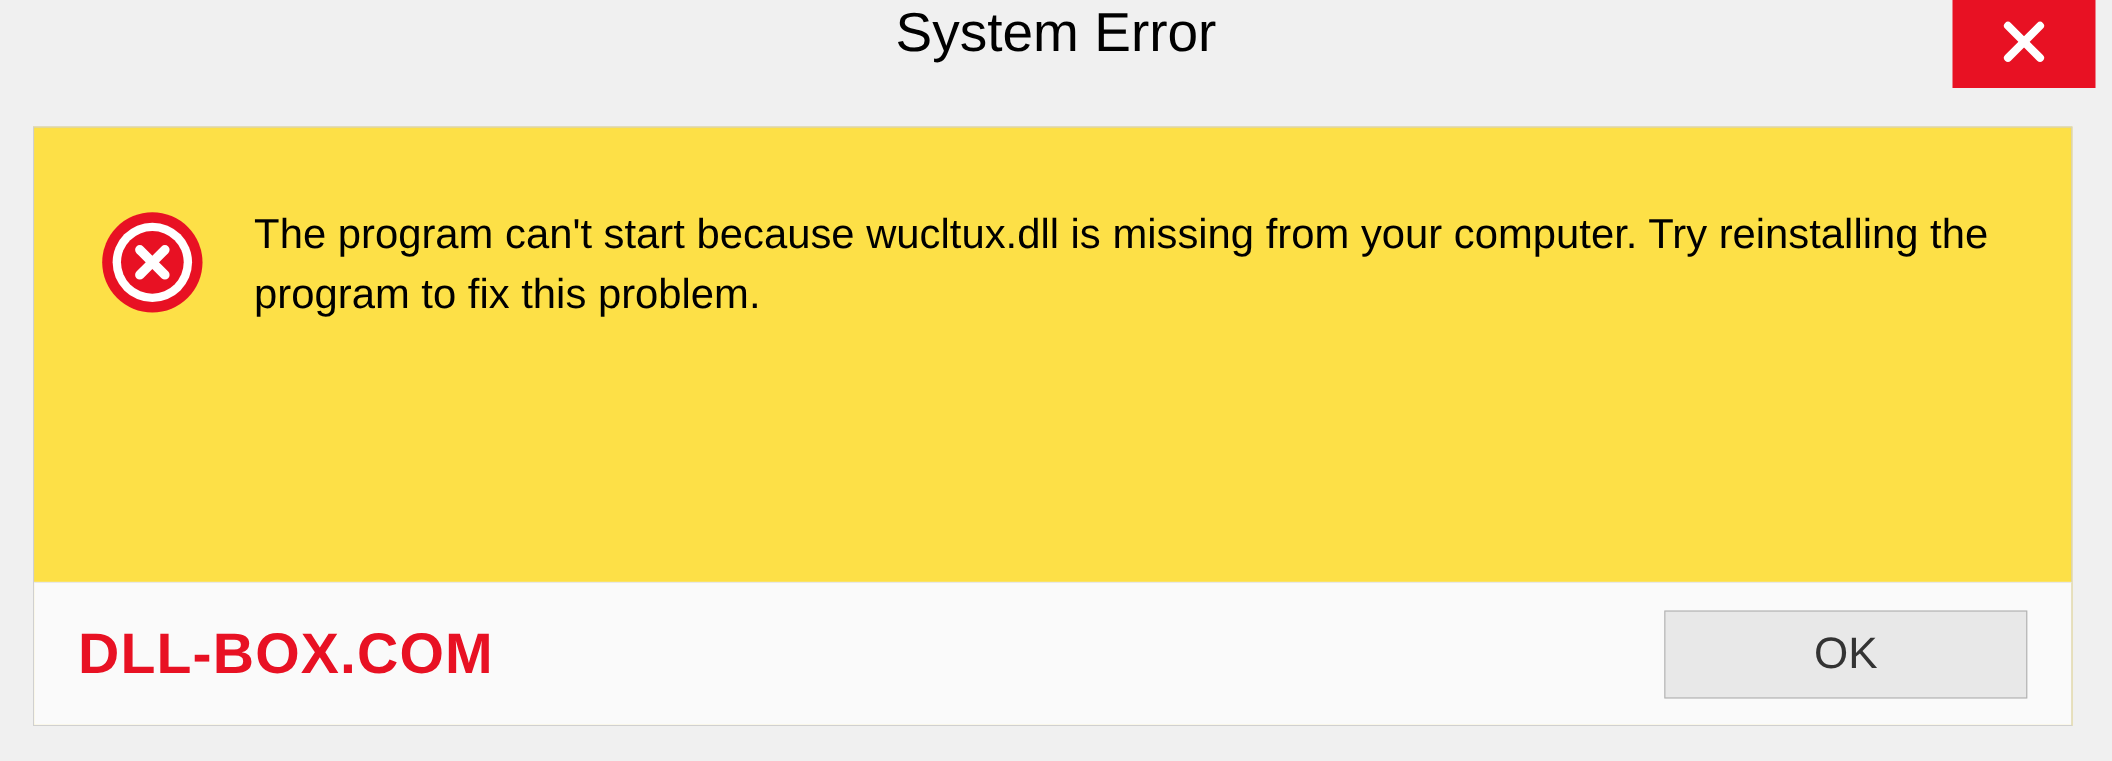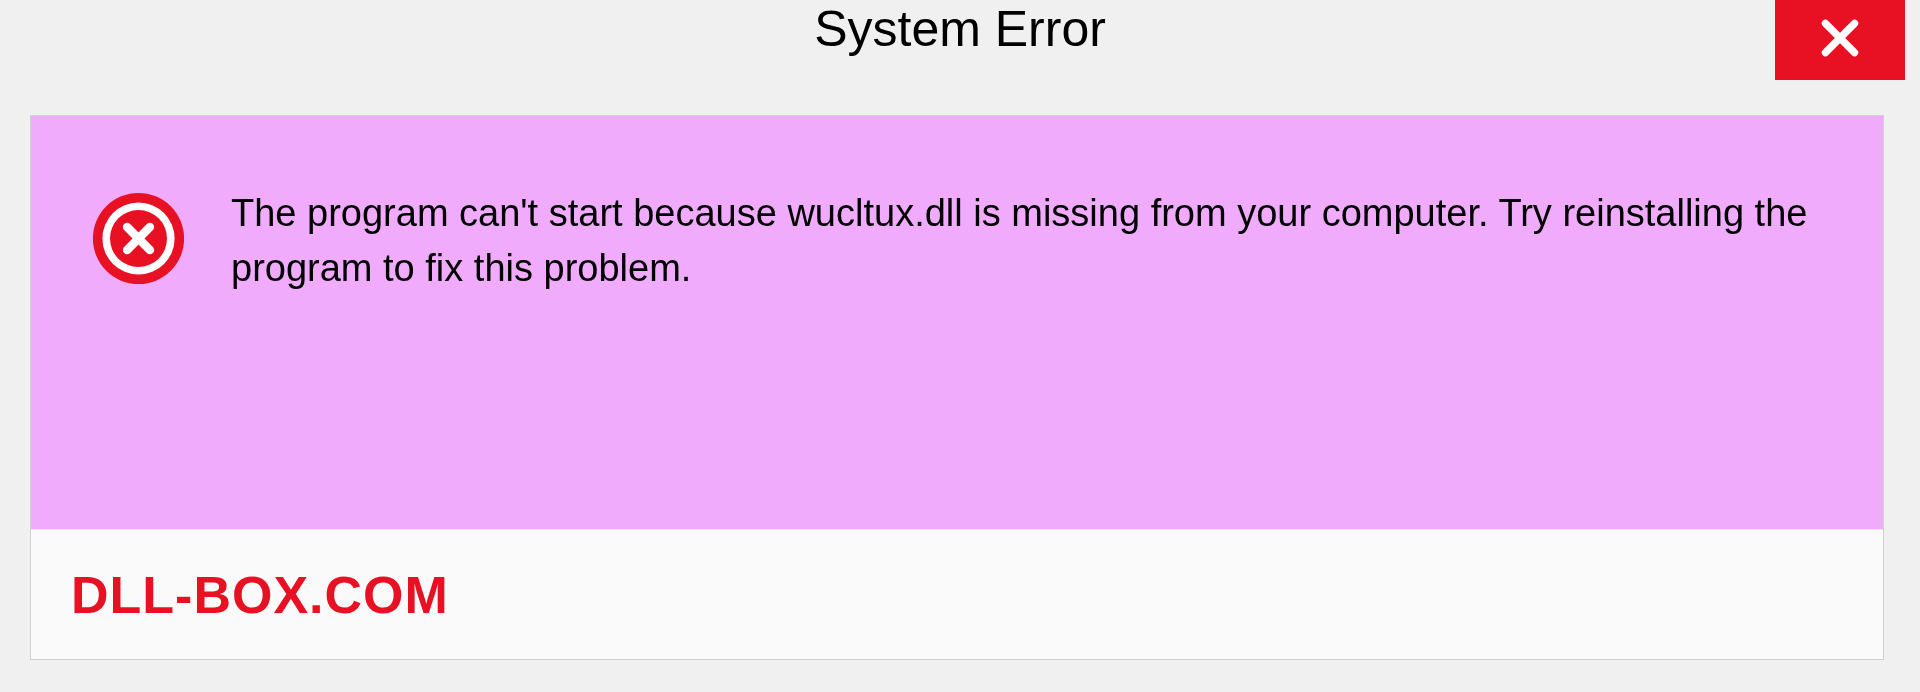--- a/index.html
+++ b/index.html
@@ -45,21 +45,21 @@
       cursor: pointer;
     }
     
     .close-button svg {
       width: 50px;
       height: 50px;
     }
     
     .dialog-body {
       margin: 15px 36px 30px 30px;
-      background: #f0abfc;
+      background: #fde047;
       border: 1px solid #d0d0d0;
       height: 545px;
       position: relative;
     }
     
     .message-area {
       display: flex;
       align-items: flex-start;
       padding: 70px 60px 60px 60px;
     }
@@ -142,14 +142,17 @@
         <circle cx="50" cy="50" r="30" fill="#e81123"></circle>
         <line x1="38" y1="38" x2="62" y2="62" stroke="#ffffff" stroke-width="9" stroke-linecap="round"></line>
         <line x1="62" y1="38" x2="38" y2="62" stroke="#ffffff" stroke-width="9" stroke-linecap="round"></line>
       </svg>
     </div>
     <div class="message-text">The program can't start because wucltux.dll is missing from your computer. Try reinstalling the program to fix this problem.</div>
   </div>
 
   <div class="footer-area">
     <div class="watermark">DLL-BOX.COM</div>
+    <div class="ok-button">
+      <span>OK</span>
+    </div>
   </div>
 </div>
 
 </body></html>

